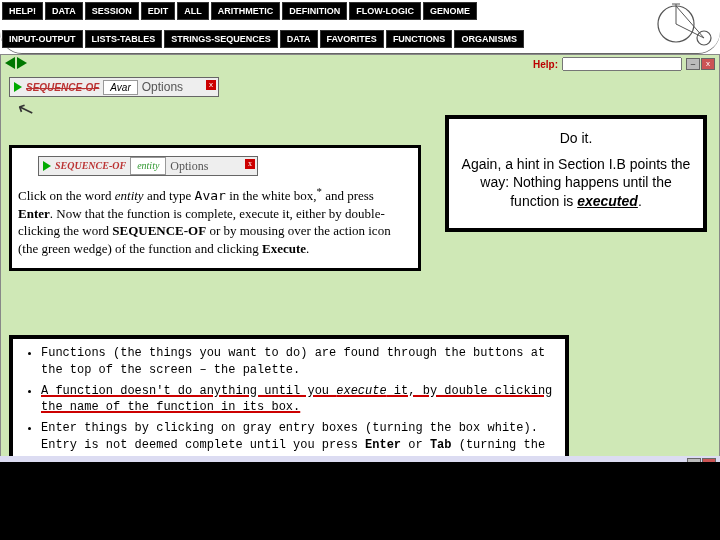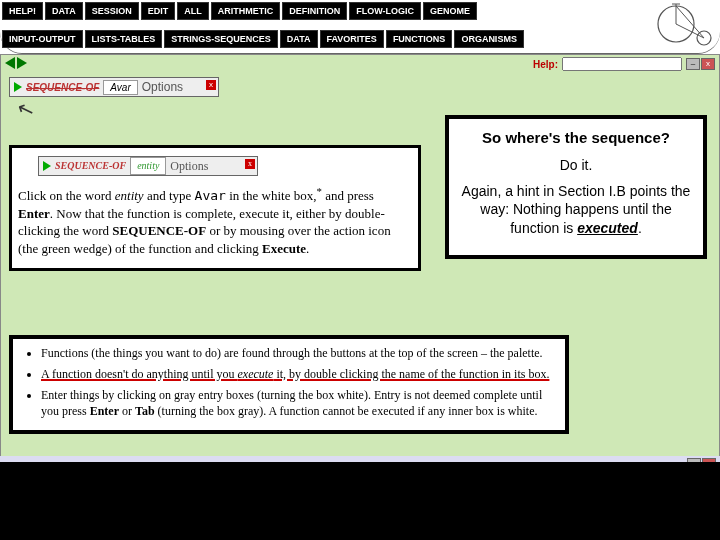--- a/index.html
+++ b/index.html
@@ -30,21 +30,21 @@
   .instruct-panel p { margin-bottom: 4px; }
   .sc { font-variant: small-caps; font-weight: bold; }
 
   .callout { position: absolute; right: 12px; top: 60px; width: 262px; background: #fff; border: 4px solid #000; padding: 10px 8px; font-family: Arial, sans-serif; font-size: 14px; text-align: center; }
   .callout h3 { font-size: 15px; margin-bottom: 10px; }
   .callout p { margin-bottom: 8px; line-height: 1.3; }
   .u { text-decoration: underline; font-style: italic; font-weight: bold; }
 
   .ib-panel { position: absolute; left: 8px; top: 280px; width: 560px; background: #fff; border: 4px solid #000; padding: 6px 10px; font-family: "Times New Roman", serif; font-size: 12px; line-height: 1.4; }
   .ib-panel h4 { font-size: 12px; margin-bottom: 4px; }
-  .ib-panel ul { list-style: disc; padding-left: 18px; }
+  .ib-panel ul { list-style: disc; padding-left: 18px; font-family: Liberation Mono, monospace; }
   .ib-panel li { margin-bottom: 4px; }
   .redline { text-decoration: underline; text-decoration-color: #c00; text-decoration-thickness: 1.5px;}
 
   .lavband { position: absolute; left:0; right:0; bottom: 34px; height: 50px; background: #dcdcf2; display:flex; justify-content:flex-end; align-items:flex-start; padding: 2px 4px;}
   .blackband { position: absolute; left:0; right:0; bottom:0; height: 78px; background: #000;}
 </style>
 </head>
 <body>
 
 <div class="topbar">
@@ -106,21 +106,20 @@
       <span class="whitebox" style="color:#393">entity</span>
       <span class="opts">Options</span>
       <div class="closex">x</div>
     </div>
     <p>
       <span>Click on the word </span><i>entity</i><span> and type </span><span style="font-family:monospace">Avar</span><span> in the white box,</span><sup>*</sup><span> and press </span><b>Enter</b><span>. Now that the function is complete, execute it, either by double-clicking the word </span><span class="sc">SEQUENCE-OF</span><span> or by mousing over the action icon (the green wedge) of the function and clicking </span><b>Execute</b><span>.</span>
     </p>
   </div>
 
   <div class="callout">
-    <h3>So where's the sequence?</h3>
     <p>Do it.</p>
     <p>
       <span>Again, a hint in Section I.B points the way: Nothing happens until the function is </span><span class="u">executed</span><span>.</span>
     </p>
   </div>
 
   <div class="ib-panel">
     <ul>
       <li>Functions (the things you want to do) are found through the buttons at the top of the screen – the palette.</li>
       <li><span class="redline"><span>A function doesn't do anything until you </span><i>execute</i><span> it, by double clicking the name of the function in its box.</span></span></li>

